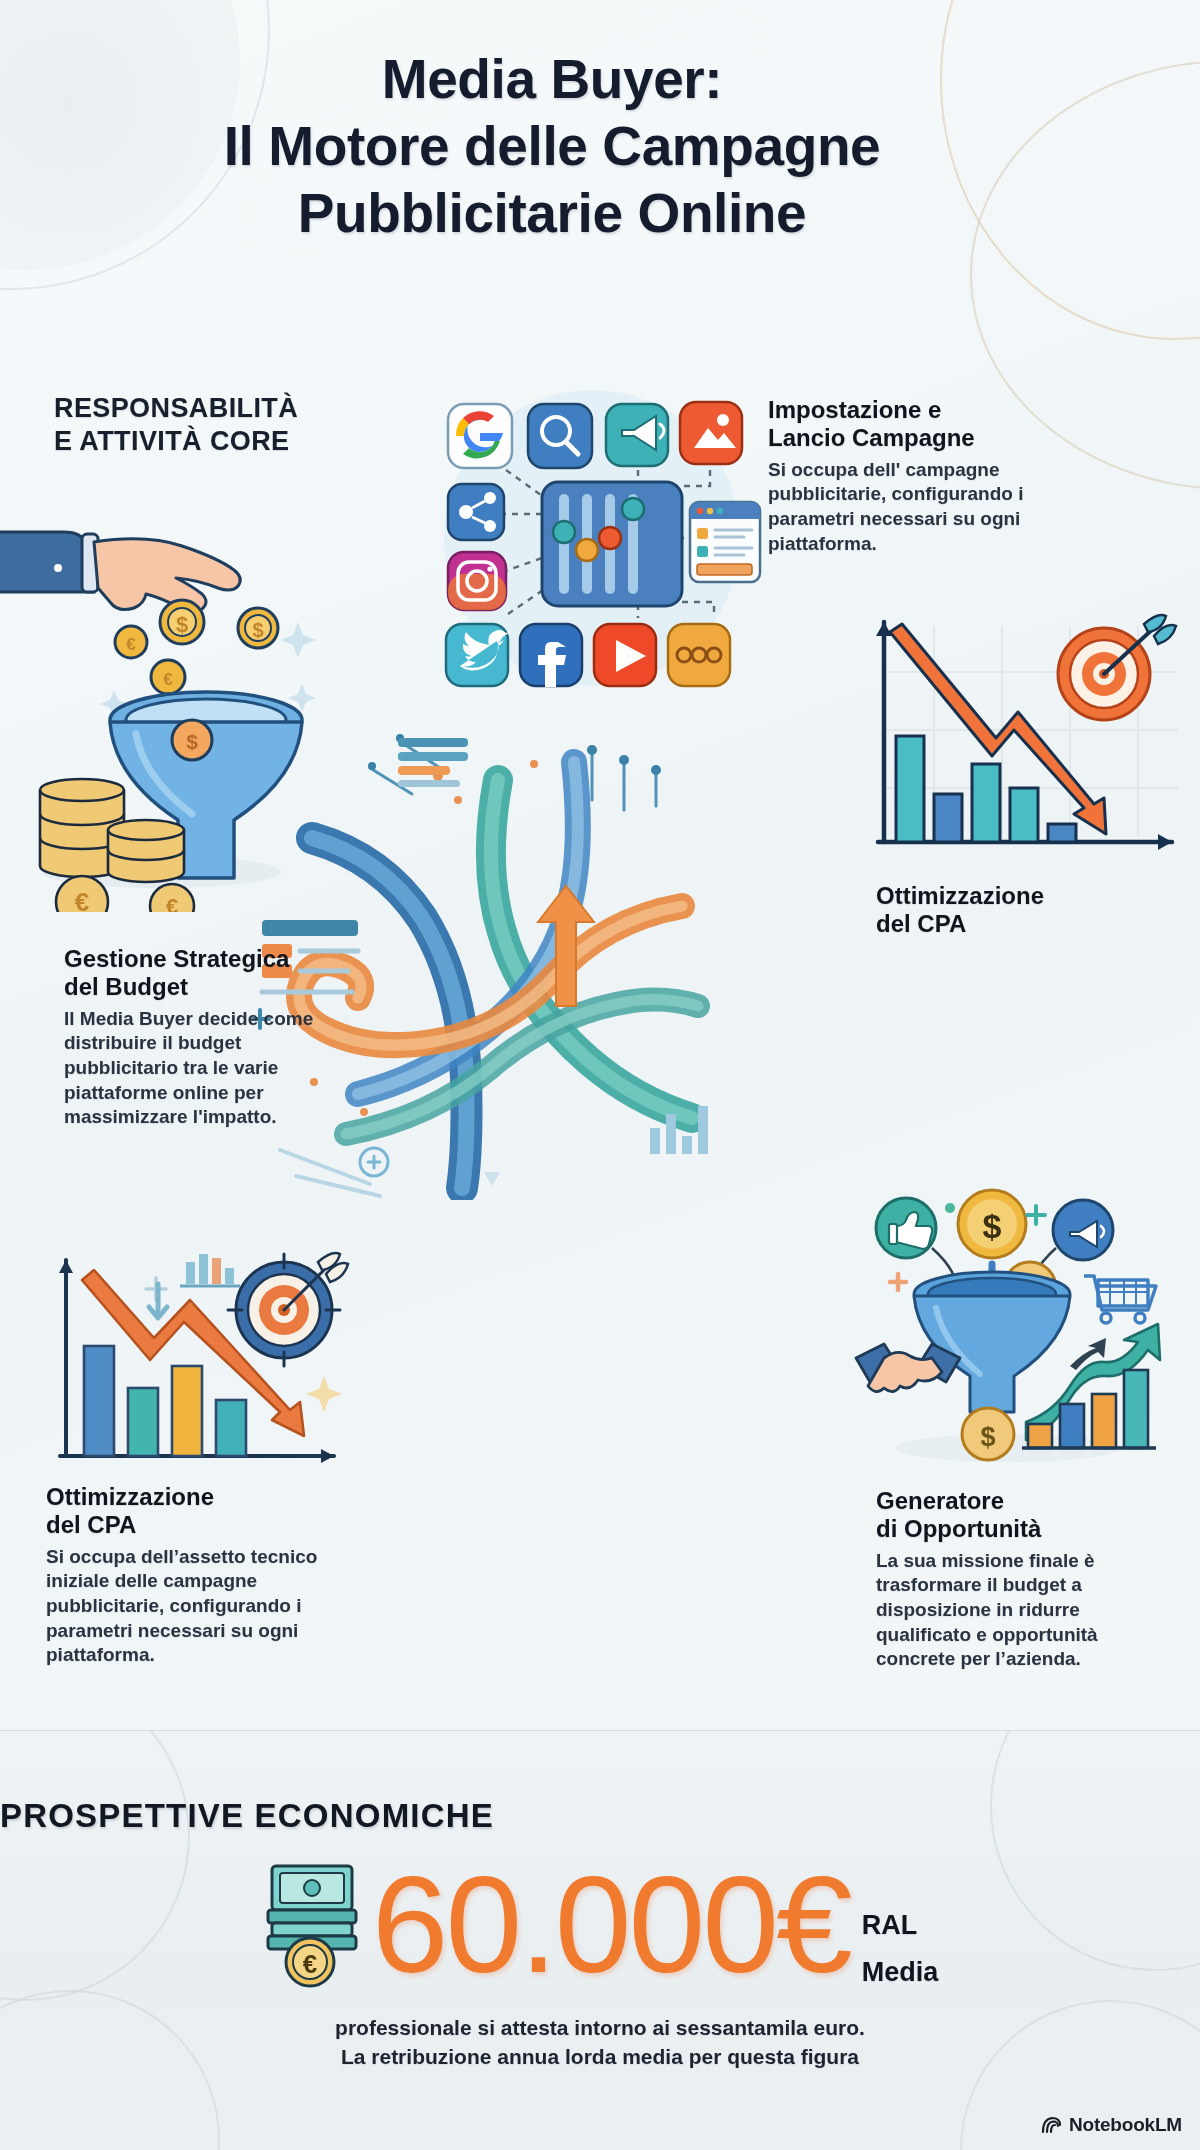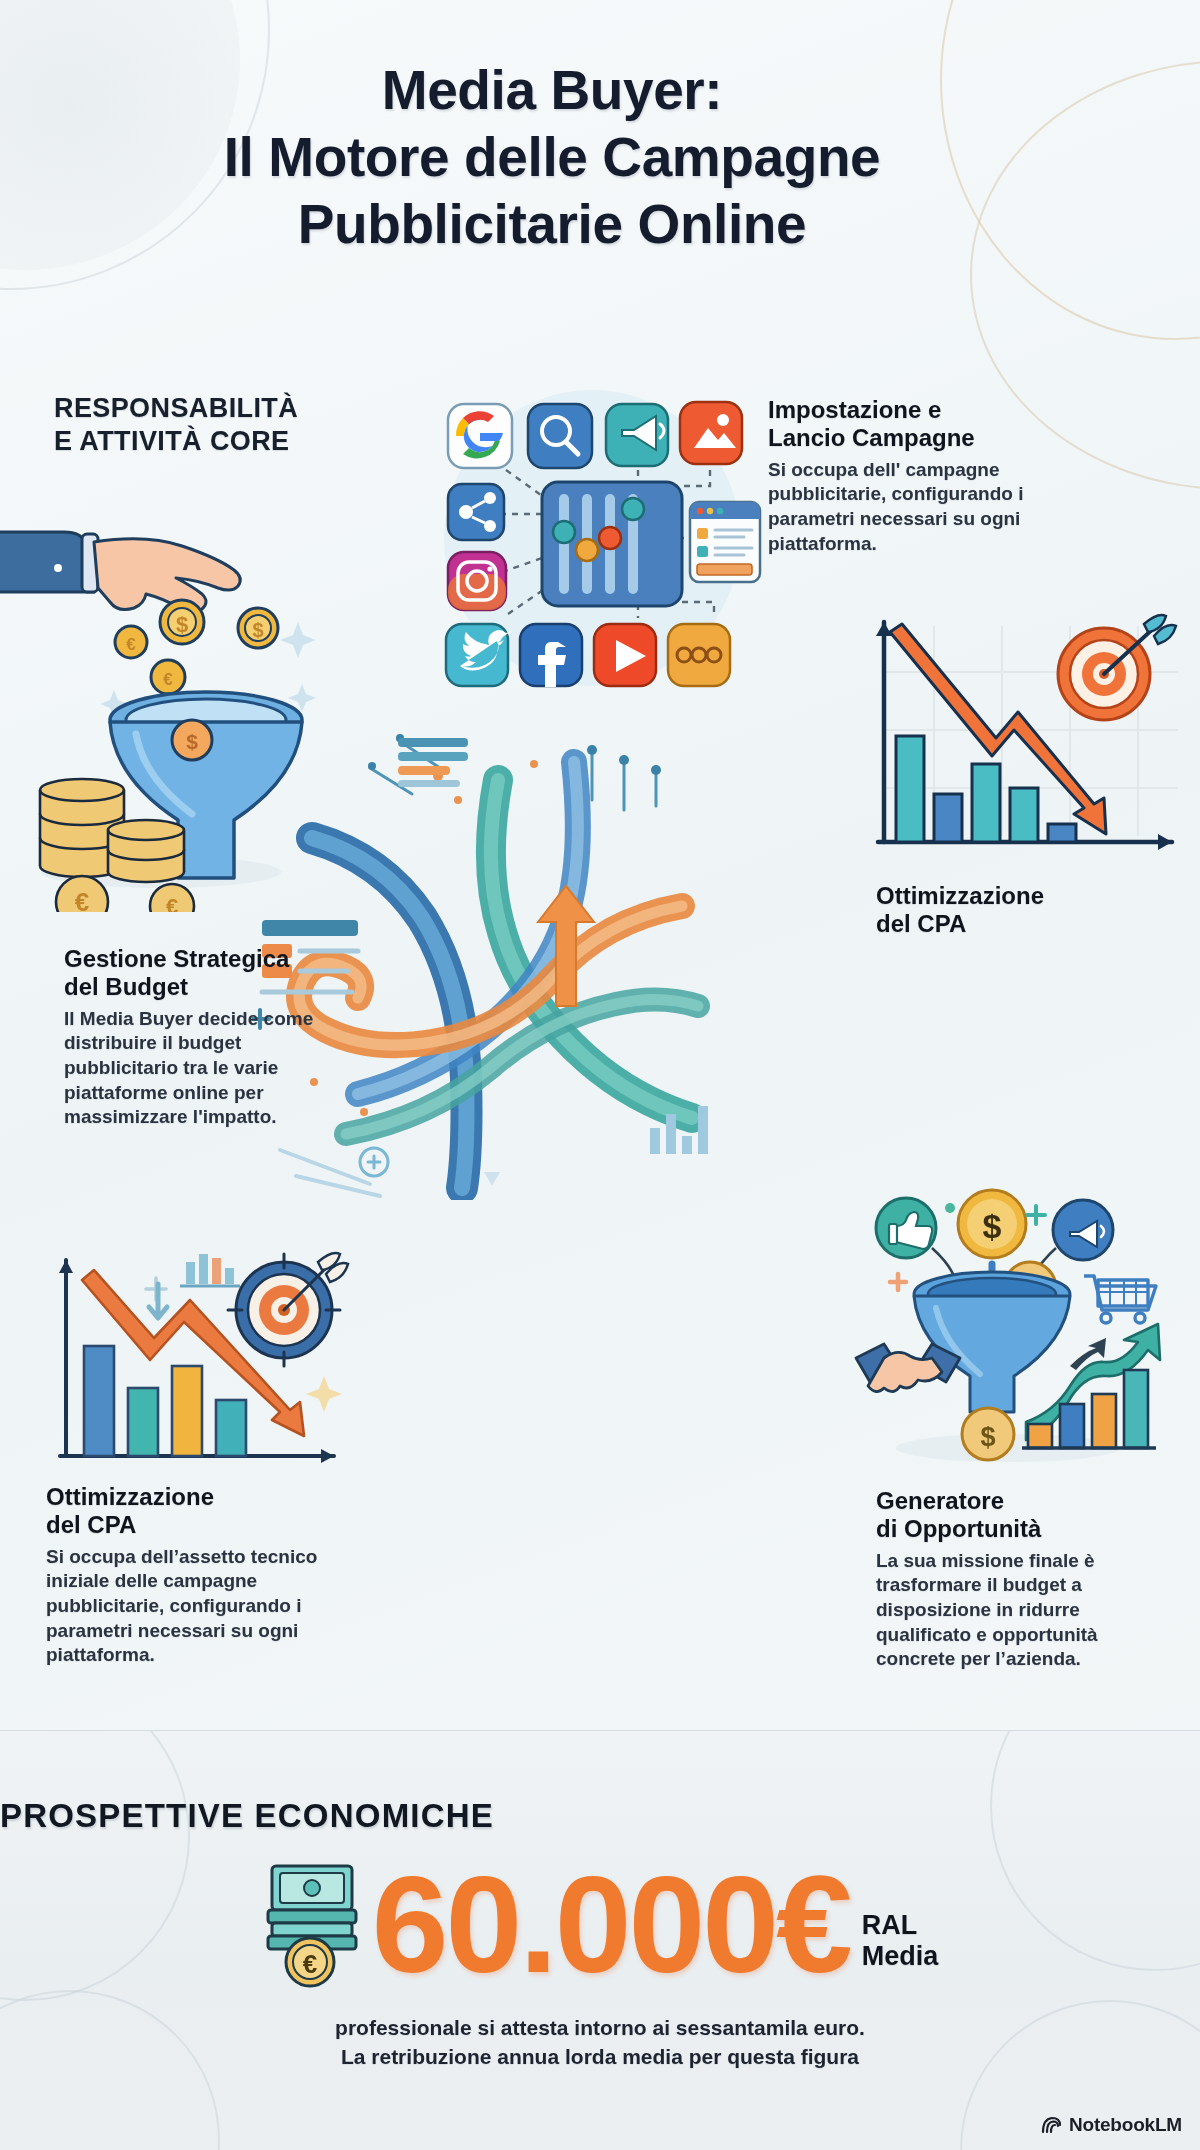--- a/index.html
+++ b/index.html
@@ -27,21 +27,21 @@
     border-radius: 50%; background: none;
   }
   .swoosh-a { left: -250px; top: -230px; width: 520px; height: 520px; }
   .swoosh-b { right: -210px; top: -180px; width: 470px; height: 520px; border-color: rgba(222,206,178,.65); }
   .swoosh-c { right: -290px; top: 60px; width: 520px; height: 430px; border-color: rgba(214,198,170,.5); }
   .swoosh-d { right: -330px; bottom: -120px; width: 560px; height: 430px; border-color: rgba(206,216,220,.5); }
   .swoosh-e { left: -260px; bottom: -200px; width: 470px; height: 470px; border-color: rgba(206,216,220,.45); }
 
   
   .title {
-    position: absolute; left: 0; top: 57px; width: 1104px;
+    position: absolute; left: 0; top: 46px; width: 1104px;
     text-align: center; color: #141c2e;
     font-size: 55px; font-weight: 800; line-height: 1.22;
     letter-spacing: -.4px;
     text-shadow: 1px 2px 2px rgba(90,100,120,.20);
   }
   .title span { display: block; }
 
   
   .kicker {
     position: absolute; left: 54px; top: 392px; width: 330px;
@@ -99,31 +99,31 @@
     font-size: 33px; font-weight: 800; color: #121821; letter-spacing: 1.2px;
     text-shadow: 1px 2px 2px rgba(100,110,128,.25);
   }
   #figure-row {
     position: absolute; left: 0; top: 108px; width: 1200px; height: 170px;
     display: flex; align-items: center; justify-content: center;
   }
   #money-icon { width: 104px; height: 128px; flex: none; margin-right: 6px; }
   #money-icon svg { display: block; width: 100%; height: 100%; }
   #big-amount {
-    font-size: 138px; font-weight: 700; color: #f07a2e;
+    font-size: 138px; font-weight: 400; color: #f07a2e;
     letter-spacing: -3px; line-height: 1;
     text-shadow: 2px 3px 4px rgba(240,140,90,.30);
     white-space: nowrap;
   }
   #ral {
     margin-left: 12px; margin-top: 34px; flex: none;
     font-size: 27px; font-weight: 800; color: #10151d; line-height: 1.16;
     text-shadow: 0 1px 1px rgba(130,140,155,.22);
   }
-  #ral span { display: block; }
+  #ral span { display: block; margin-top: 16px; }
   #band-caption {
     position: absolute; left: 0; top: 282px; width: 1200px; text-align: center;
     font-size: 21px; font-weight: 700; color: #1d2430; line-height: 1.40;
     text-shadow: 0 1px 1px rgba(140,150,165,.2);
   }
   #band-caption span { display: block; }
 
   
   #watermark {
     position: absolute; right: 18px; bottom: 14px;

